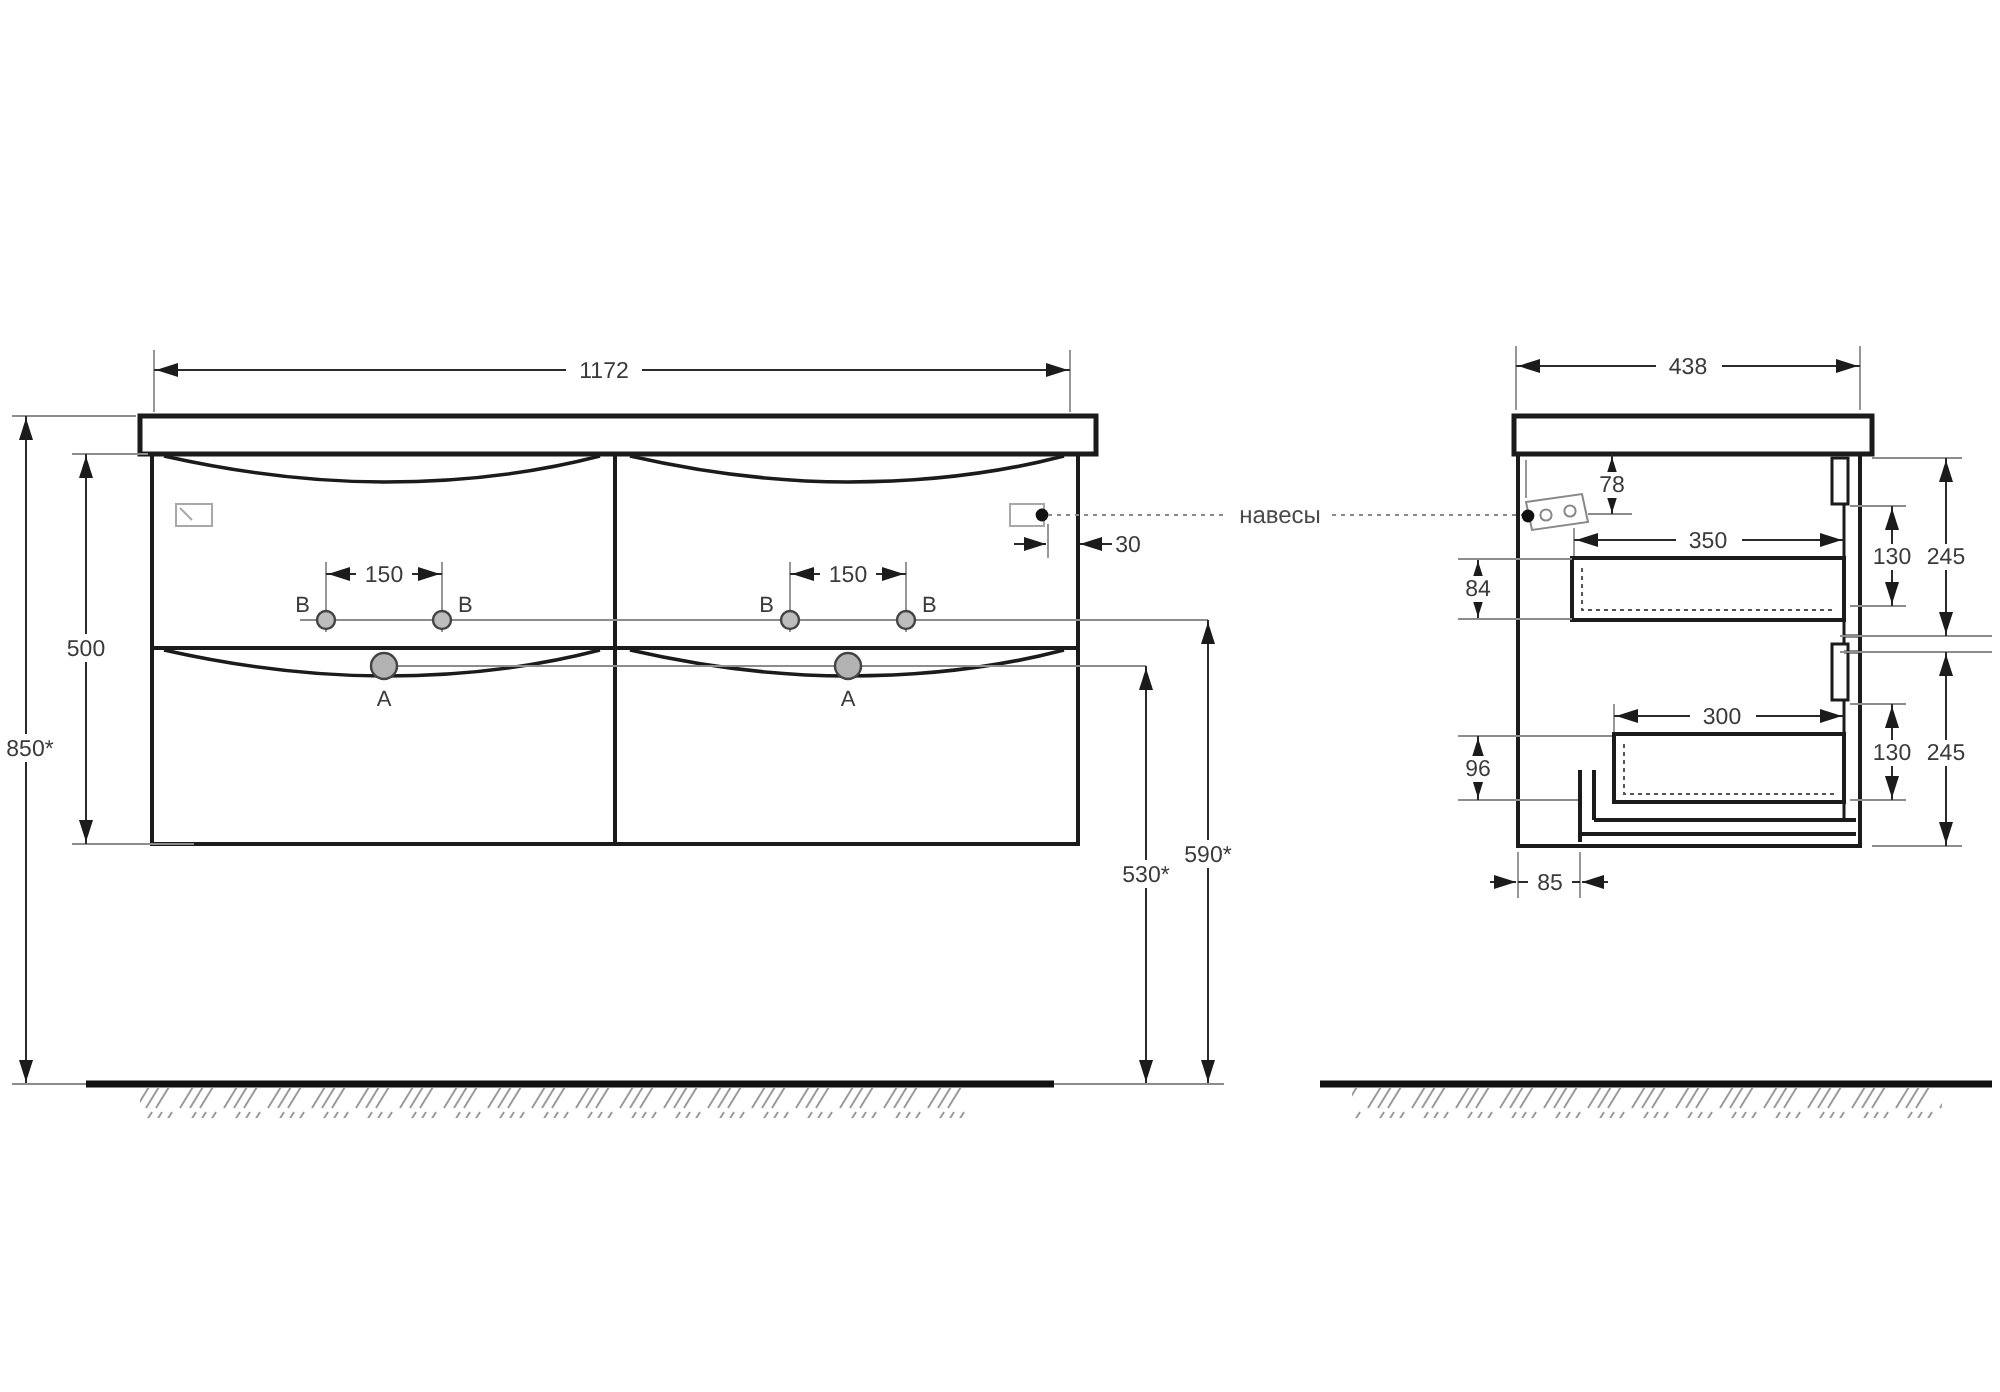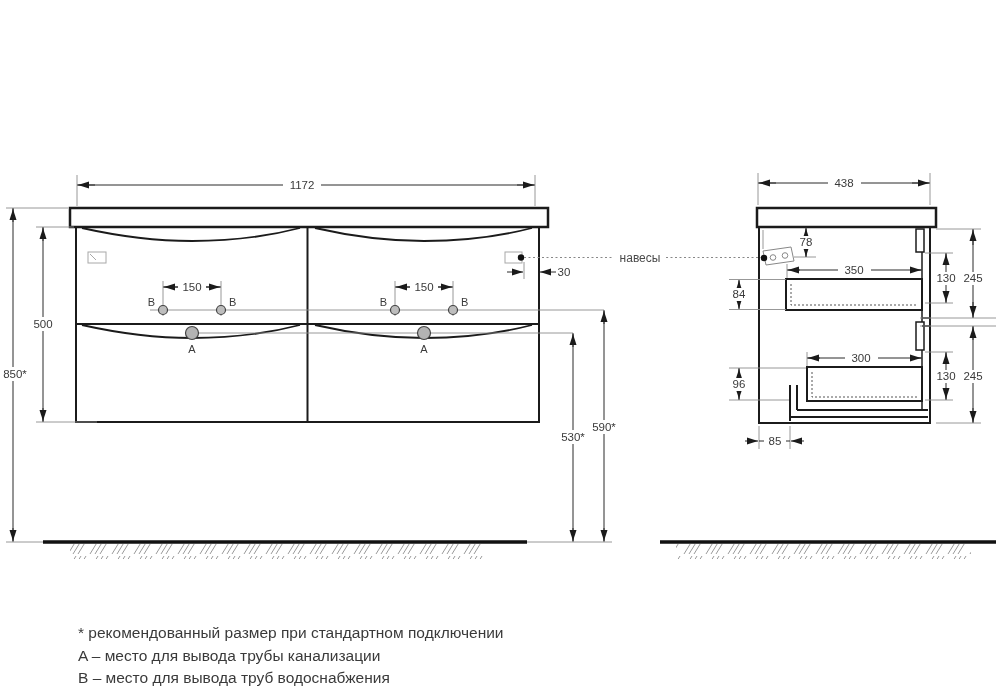--- a/index.html
+++ b/index.html
@@ -278,18 +278,13 @@
     <rect x="764" y="434" width="22" height="13" fill="#fff"></rect>
     <text x="775" y="445" text-anchor="middle">85</text>
   </g>
 
   <g>
     <line x1="660" y1="542" x2="996" y2="542" stroke="#111" stroke-width="3.5"></line>
     <rect x="676" y="544" width="295" height="15" fill="url(#hatch)"></rect>
   </g>
 </svg>
 
-  <div class="notes">
-    <div>* рекомендованный размер при стандартном подключении</div>
-    <div>A – место для вывода трубы канализации</div>
-    <div>B – место для вывода труб водоснабжения</div>
-  </div>
 </div>
 
 </body></html>

